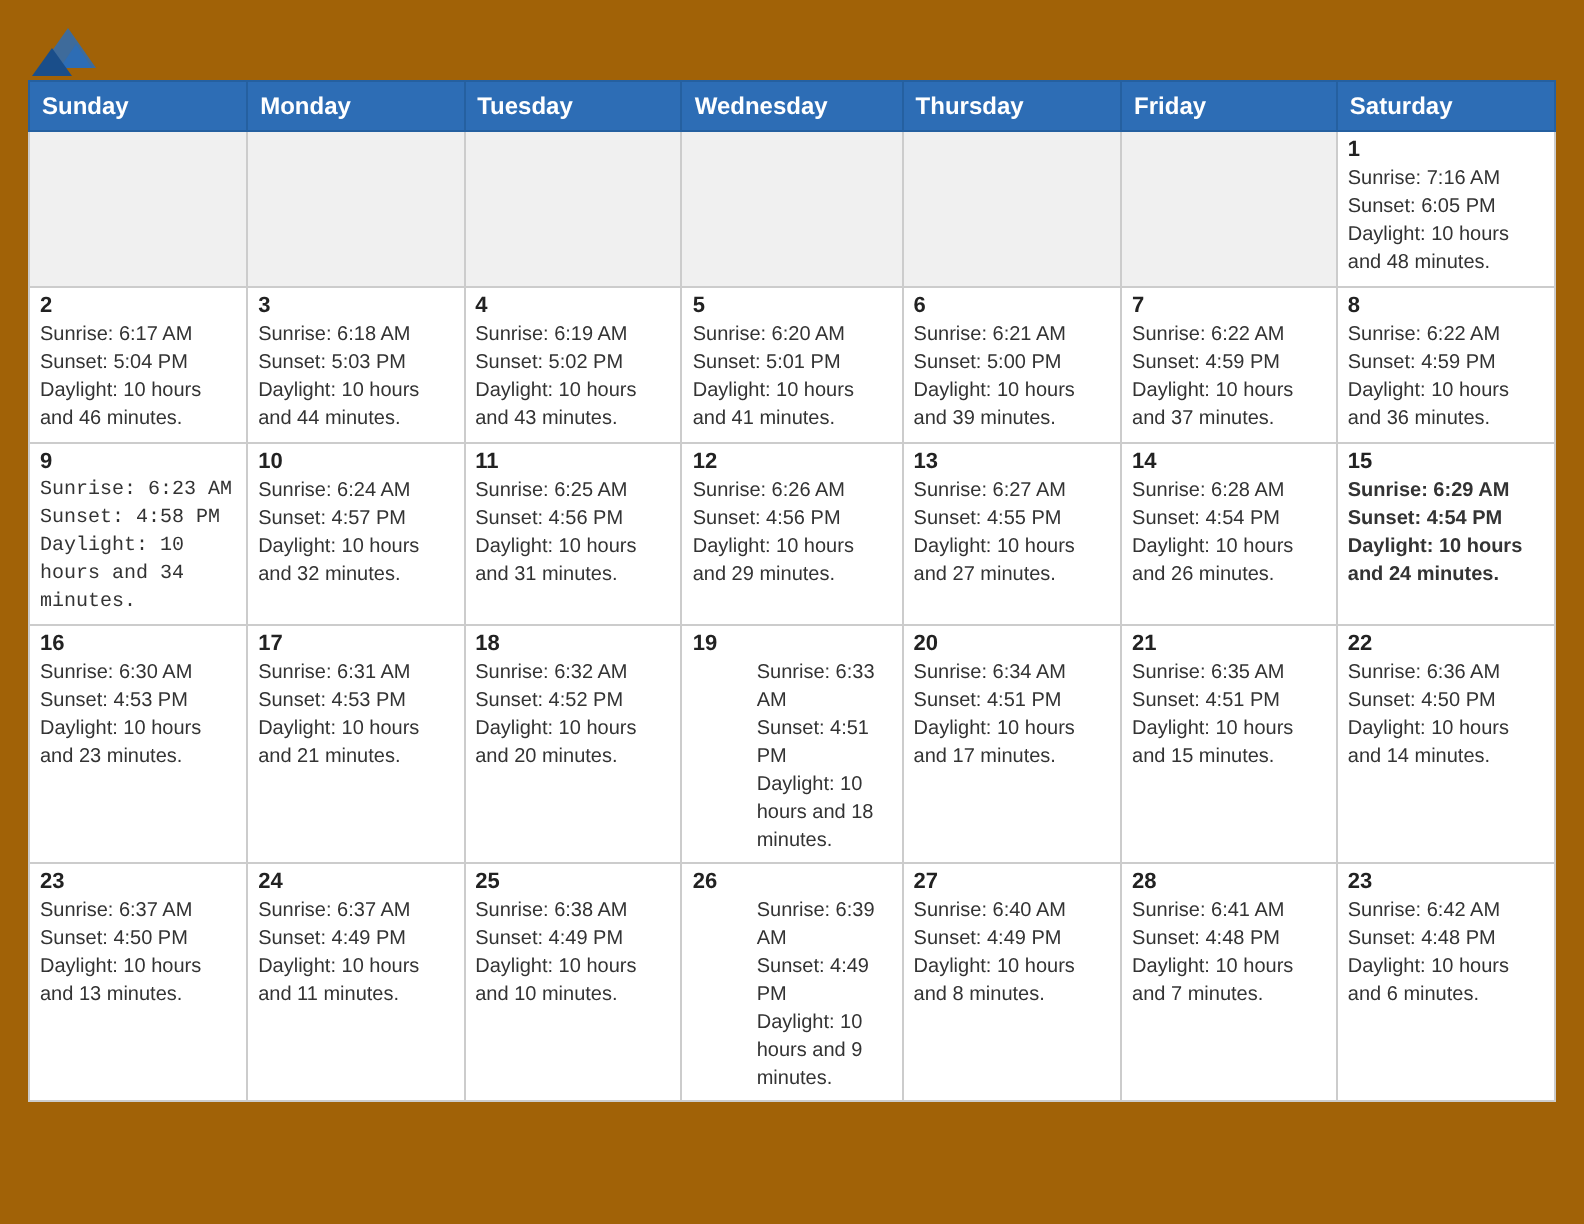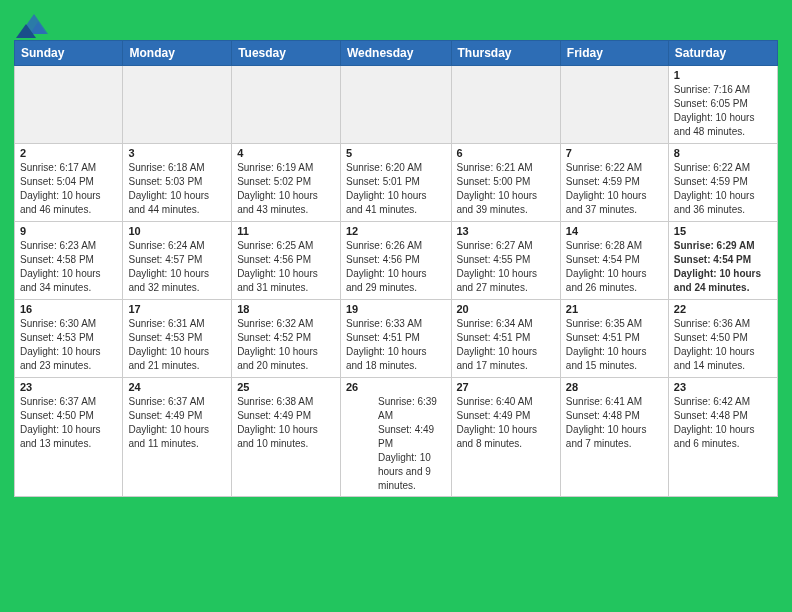--- a/index.html
+++ b/index.html
@@ -6,21 +6,21 @@
     body {
       font-family: Arial, sans-serif;
       background: #fff;
       width: 792px;
       height: 612px;
       overflow: hidden;
     }
     .page {
       width: 792px;
       height: 612px;
-      background: #22c55e;
+      background: #a16207;
       padding: 10px 14px 10px 14px;
     }
     .header {
       display: flex;
       justify-content: space-between;
       align-items: flex-start;
       margin-bottom: 6px;
     }
     .logo {
       display: flex;
@@ -194,21 +194,21 @@
           <td>
             <span class="day-number">8</span>
             <div class="day-info" style="white-space: pre-line;">Sunrise: 6:22 AM
 Sunset: 4:59 PM
 Daylight: 10 hours and 36 minutes.</div>
           </td>
         </tr>
         <tr>
           <td>
             <span class="day-number">9</span>
-            <div class="day-info" style="white-space: pre-line;">Sunrise: 6:23 AM
+            <div class="day-info" style="white-space: pre-line; font-family: Liberation Mono, monospace;">Sunrise: 6:23 AM
 Sunset: 4:58 PM
 Daylight: 10 hours and 34 minutes.</div>
           </td>
           <td>
             <span class="day-number">10</span>
             <div class="day-info" style="white-space: pre-line;">Sunrise: 6:24 AM
 Sunset: 4:57 PM
 Daylight: 10 hours and 32 minutes.</div>
           </td>
           <td>
@@ -256,21 +256,21 @@
 Daylight: 10 hours and 21 minutes.</div>
           </td>
           <td>
             <span class="day-number">18</span>
             <div class="day-info" style="white-space: pre-line;">Sunrise: 6:32 AM
 Sunset: 4:52 PM
 Daylight: 10 hours and 20 minutes.</div>
           </td>
           <td>
             <span class="day-number">19</span>
-            <div class="day-info" style="white-space: pre-line;">Sunrise: 6:33 AM
+            <div class="day-info" style="white-space: pre-line; margin-left: 32px;">Sunrise: 6:33 AM
 Sunset: 4:51 PM
 Daylight: 10 hours and 18 minutes.</div>
           </td>
           <td>
             <span class="day-number">20</span>
             <div class="day-info" style="white-space: pre-line;">Sunrise: 6:34 AM
 Sunset: 4:51 PM
 Daylight: 10 hours and 17 minutes.</div>
           </td>
           <td>

